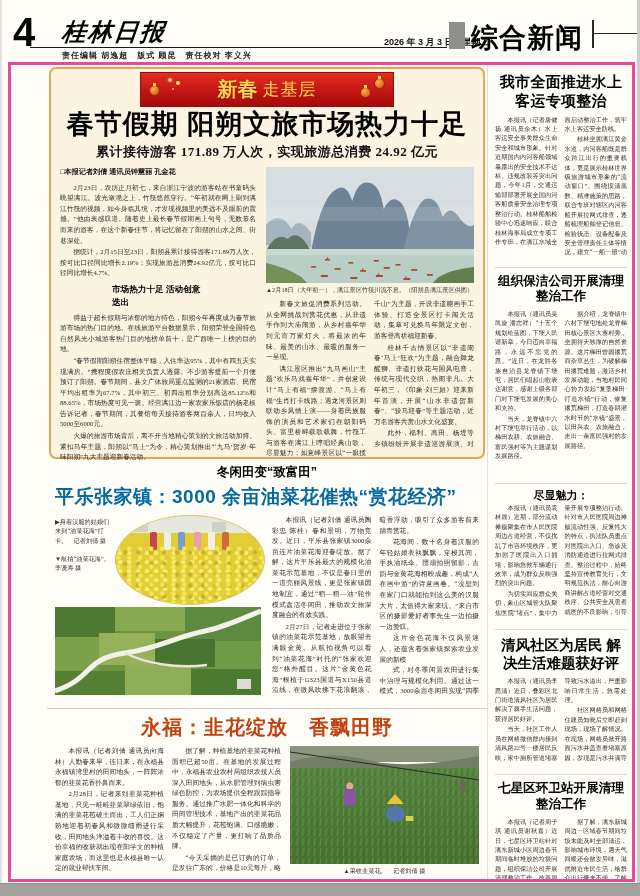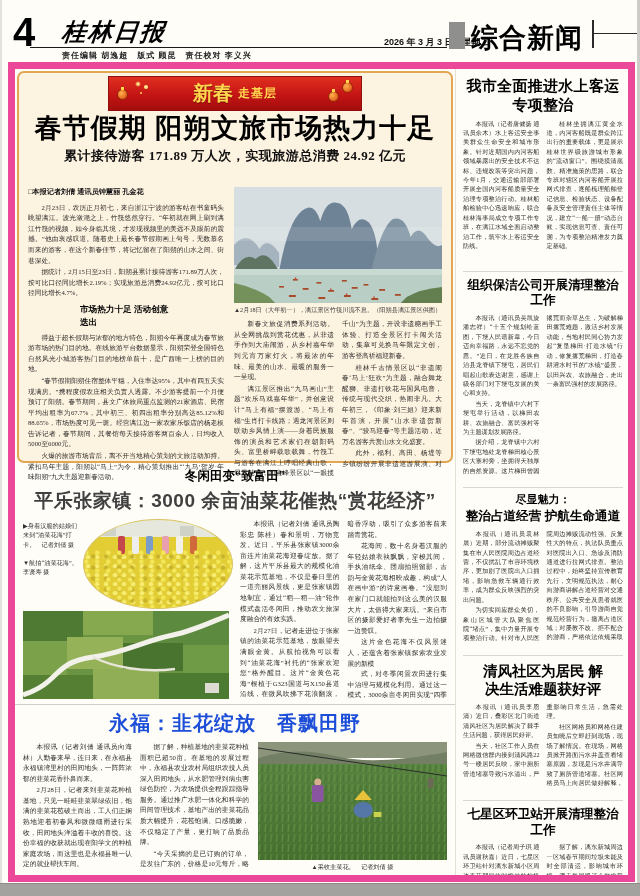--- a/index.html
+++ b/index.html
@@ -20,59 +20,59 @@
            font-size:8px;font-weight:bold;color:#222;letter-spacing:1px;}
   .dateline{position:absolute;left:384px;top:36px;font-family:"Liberation Sans",sans-serif;
             font-size:9px;font-weight:bold;color:#111;}
   .grayblock{position:absolute;left:449px;top:22px;width:16px;height:27px;background:#8f8f8d;}
   .section-title{position:absolute;left:471px;top:20px;font-family:"Liberation Sans",sans-serif;
                  font-weight:900;font-size:27px;letter-spacing:1px;color:#000;}
   .section-tick{position:absolute;left:592px;top:20px;width:2px;height:28px;background:#2a2a2a;}
   .section-rule{position:absolute;left:594px;top:33px;width:44px;border-top:1.6px solid #2a2a2a;}
 
   
-  .frame{position:absolute;top:62px;left:8px;right:5px;bottom:14px;border:7px solid #ec4899;
-         display:flex;background:#fffdf8;}
+  .frame{position:absolute;top:62px;left:8px;right:5px;bottom:14px;border:3px solid #ec4899;
+         display:flex;background:#fffdf8;padding-left:36px;}
   .left-region{width:440px;display:flex;flex-direction:column;}
   .right-region{flex:1;padding:2px 5px 0 7px;border-left:1px solid #e4e0d6;overflow:hidden;}
 
   
   .mainbox{margin:2px 2px 0 2px;height:392px;border:2px solid #e3a653;border-radius:7px;
            background:#fdf3e1;padding:0 9px;box-sizing:border-box;position:relative;}
   .banner{width:252px;height:33px;margin:3px auto 3px auto;position:relative;border:1px solid #8f0f0f;
           background:linear-gradient(180deg,#e03020 0%,#c41414 55%,#a30d0d 100%);
           display:flex;align-items:center;justify-content:center;gap:5px;}
   .banner .big{font-family:"Liberation Serif",serif;font-weight:900;font-size:20px;color:#ffd84e;text-shadow:0 1px 0 #7a0a0a;}
-  .banner .small{font-family:"Liberation Sans",sans-serif;font-weight:700;font-size:12px;color:#ffd84e;letter-spacing:1px;}
+  .banner .small{font-family:"Liberation Sans",sans-serif;font-weight:400;font-size:17px;color:#ffd84e;letter-spacing:1px;}
   .lantern{position:absolute;width:9px;height:9px;border-radius:50%;
            background:radial-gradient(circle at 35% 35%,#ffb24e,#e2641e 70%);border:1px solid #8f2a06;}
   .lantern:after{content:"";position:absolute;left:3px;top:-3px;width:3px;height:3px;background:#ffd84e;}
   .lan1{right:8px;top:5px;} .lan2{right:22px;top:14px;} .lan3{left:8px;top:12px;}
   .spark{position:absolute;left:26px;top:4px;width:6px;height:6px;border-radius:50%;
          background:radial-gradient(circle,#ffe98a 20%,rgba(255,233,138,0) 70%);box-shadow:8px 3px 0 -1px #ffe98a,3px 9px 0 -2px #ffd84e;}
   .mhead{font-family:"Liberation Sans",sans-serif;font-weight:900;font-size:27px;text-align:center;
          letter-spacing:1px;line-height:1.05;color:#000;}
   .msub{font-size:13px;font-weight:bold;text-align:center;margin-top:5px;color:#111;letter-spacing:.5px;}
-  .mbody{display:flex;gap:10px;margin-top:22px;height:296px;overflow:hidden;}
+  .mbody{display:flex;gap:10px;margin-top:6px;height:296px;overflow:hidden;}
   .mcol1{width:196px;overflow:hidden;}
   .mright{flex:1;display:flex;flex-direction:column;overflow:hidden;}
   .bodytxt{font-size:6.7px;line-height:1.58;text-align:justify;color:#2e2c2a;}
   .bodytxt p{margin:0 0 1px 0;text-indent:2em;}
   .byline{font-size:7.2px;font-weight:bold;margin:0 0 4px 0;color:#111;}
   .colsub{display:block;max-width:92px;margin:4px auto;text-align:left;font-family:"Liberation Sans",sans-serif;
           font-weight:900;font-size:8.6px;line-height:1.5;color:#000;}
   .riverphoto{width:100%;height:116px;display:block;}
   .photocap{font-size:6.2px;line-height:1.45;margin:3px 0 4px 0;color:#333;}
   .mrtext{flex:1;columns:2;column-gap:8px;column-fill:auto;overflow:hidden;}
 
   
   .zhang{height:284px;padding:5px 8px 0 8px;box-sizing:border-box;border-bottom:1px solid #cfcec8;}
   .zkick{text-align:center;font-family:"Liberation Sans",sans-serif;font-weight:900;font-size:12.5px;color:#000;}
-  .zhead{text-align:center;font-family:"Liberation Sans",sans-serif;font-weight:900;font-size:19px;
-         margin:3px 0 5px 0;color:#404040;letter-spacing:.5px;}
+  .zhead{font-family:"Liberation Sans",sans-serif;font-weight:900;font-size:19px;
+         margin:3px 0 5px 0;color:#0369a1;letter-spacing:.5px;}
   .zrow{display:flex;gap:9px;height:182px;overflow:hidden;}
   .zvis{width:208px;position:relative;flex:none;}
   .zcaps{position:absolute;left:0;top:2px;width:57px;font-size:6.2px;line-height:1.5;color:#333;}
   .zcaps .cap2{margin-top:9px;display:block;}
   .oval{position:absolute;left:60px;top:0;width:148px;height:88px;border-radius:50%;overflow:hidden;
         background:#e2ce34;border:1px solid #d8c36a;}
   .oval .sky{position:absolute;left:0;top:0;right:0;height:17px;background:#e6e8de;}
   .oval .bld{position:absolute;top:6px;width:14px;height:10px;background:#cfd2c6;}
   .oval .flowers{position:absolute;left:0;top:30px;right:0;bottom:0;
      background:
@@ -80,21 +80,21 @@
        radial-gradient(circle at 70% 60%,#c9b32a 1.5px,rgba(0,0,0,0) 3px),
        radial-gradient(circle at 45% 80%,#f7ec74 1.5px,rgba(0,0,0,0) 3px);
      background-size:11px 9px,13px 11px,9px 9px;}
   .person{position:absolute;top:16px;width:7px;height:18px;border-radius:2px;}
   .aerial{position:absolute;left:0;top:92px;width:206px;height:88px;display:block;}
   .ztext{flex:1;columns:2;column-gap:8px;column-fill:auto;overflow:hidden;}
 
   
   .yong{height:170px;padding:5px 8px 0 8px;box-sizing:border-box;}
   .yhead{text-align:center;font-family:"Liberation Sans",sans-serif;font-weight:900;font-size:20px;
-         color:#1d4ed8;letter-spacing:1px;}
+         color:#c2410c;letter-spacing:1px;}
   .yrow{display:flex;gap:9px;height:138px;margin-top:5px;overflow:hidden;}
   .ytext{width:226px;flex:none;columns:2;column-gap:8px;column-fill:auto;overflow:hidden;}
   .yvis{flex:1;display:flex;flex-direction:column;}
   .chivephoto{width:100%;height:118px;display:block;}
   .ycap{font-size:6.2px;text-align:center;margin-top:3px;color:#333;}
 
   
   .r-art{border-bottom:1px solid #d8d7d2;padding:4px 0 6px 0;}
   .r-art:last-child{border-bottom:none;}
   .rkick{text-align:center;font-family:"Liberation Sans",sans-serif;font-weight:900;font-size:11px;color:#000;}
@@ -314,21 +314,20 @@
         <div class="rhead rh-md">组织保洁公司开展清理整治工作</div>
         <div class="rbody rb2">
             <p>本报讯（通讯员吴凯旋 潘志祥）“十五个规划绘蓝图，下埂人民谱新章，今日迈向幸福路，永远不忘党的恩。”近日，在龙胜各族自治县龙脊镇下埂屯，居民们唱起山歌表达谢意，感谢上级各部门对下埂屯发展的关心和支持。</p>
             <p>当天，龙脊镇中六村下埂屯举行活动，以梯田农耕、农旅融合、富民强村等为主题谋划发展路径。</p>
             <p>据介绍，龙脊镇中六村下埂屯地处龙脊梯田核心景区大寨村旁，坐拥得天独厚的自然资源。这片梯田曾因撂荒而杂草丛生，为破解梯田撂荒难题，激活乡村发展动能，当地村民同心协力发起“复垦梯田·打造水镜”行动，修复撂荒梯田，打造春耕灌水时节的“水镜”盛景，以田兴农、农旅融合，走出一条富民强村的发展路径。</p>
           </div>
       </div>
 
       <div class="r-art">
         <div class="rkick">尽显魅力：</div>
-        <div class="rhead rh-md">整治占道经营 护航生命通道</div>
         <div class="rbody rb3">
             <p>本报讯（通讯员袁林晟）近期，部分流动摊贩聚集在市人民医院周边占道经营，不仅扰乱了市容环境秩序，更加剧了医院出入口拥堵，影响急救车辆通行效率，成为群众反映强烈的突出问题。</p>
             <p>为切实回应群众关切，象山区城管大队聚焦医院“堵点”，集中力量开展专项整治行动。针对市人民医院周边摊贩流动性强、反复性大的特点，执法队员重点对医院出入口、急诊及消防通道进行拉网式排查。整治过程中，始终坚持宣传教育先行，文明规范执法，耐心向游商讲解占道经营对交通秩序、公共安全及患者就医的不良影响，引导游商自觉规范经营行为，撤离占道区域；对屡教不改、拒不配合的游商，严格依法依规采取暂扣等措施。同时，对医院周边乱停乱放、占用通道的非机动车进行清理，规范停放，及时消除通行隐患。</p>
           </div>
       </div>
 
       <div class="r-art">
         <div class="rhead rh-2l">清风社区为居民 解决生活难题获好评</div>
         <div class="rbody rb4">
             <p>本报讯（通讯员李恩清）近日，叠彩区北门街道清风社区为居民解决了棘手生活问题，获得居民好评。</p>

